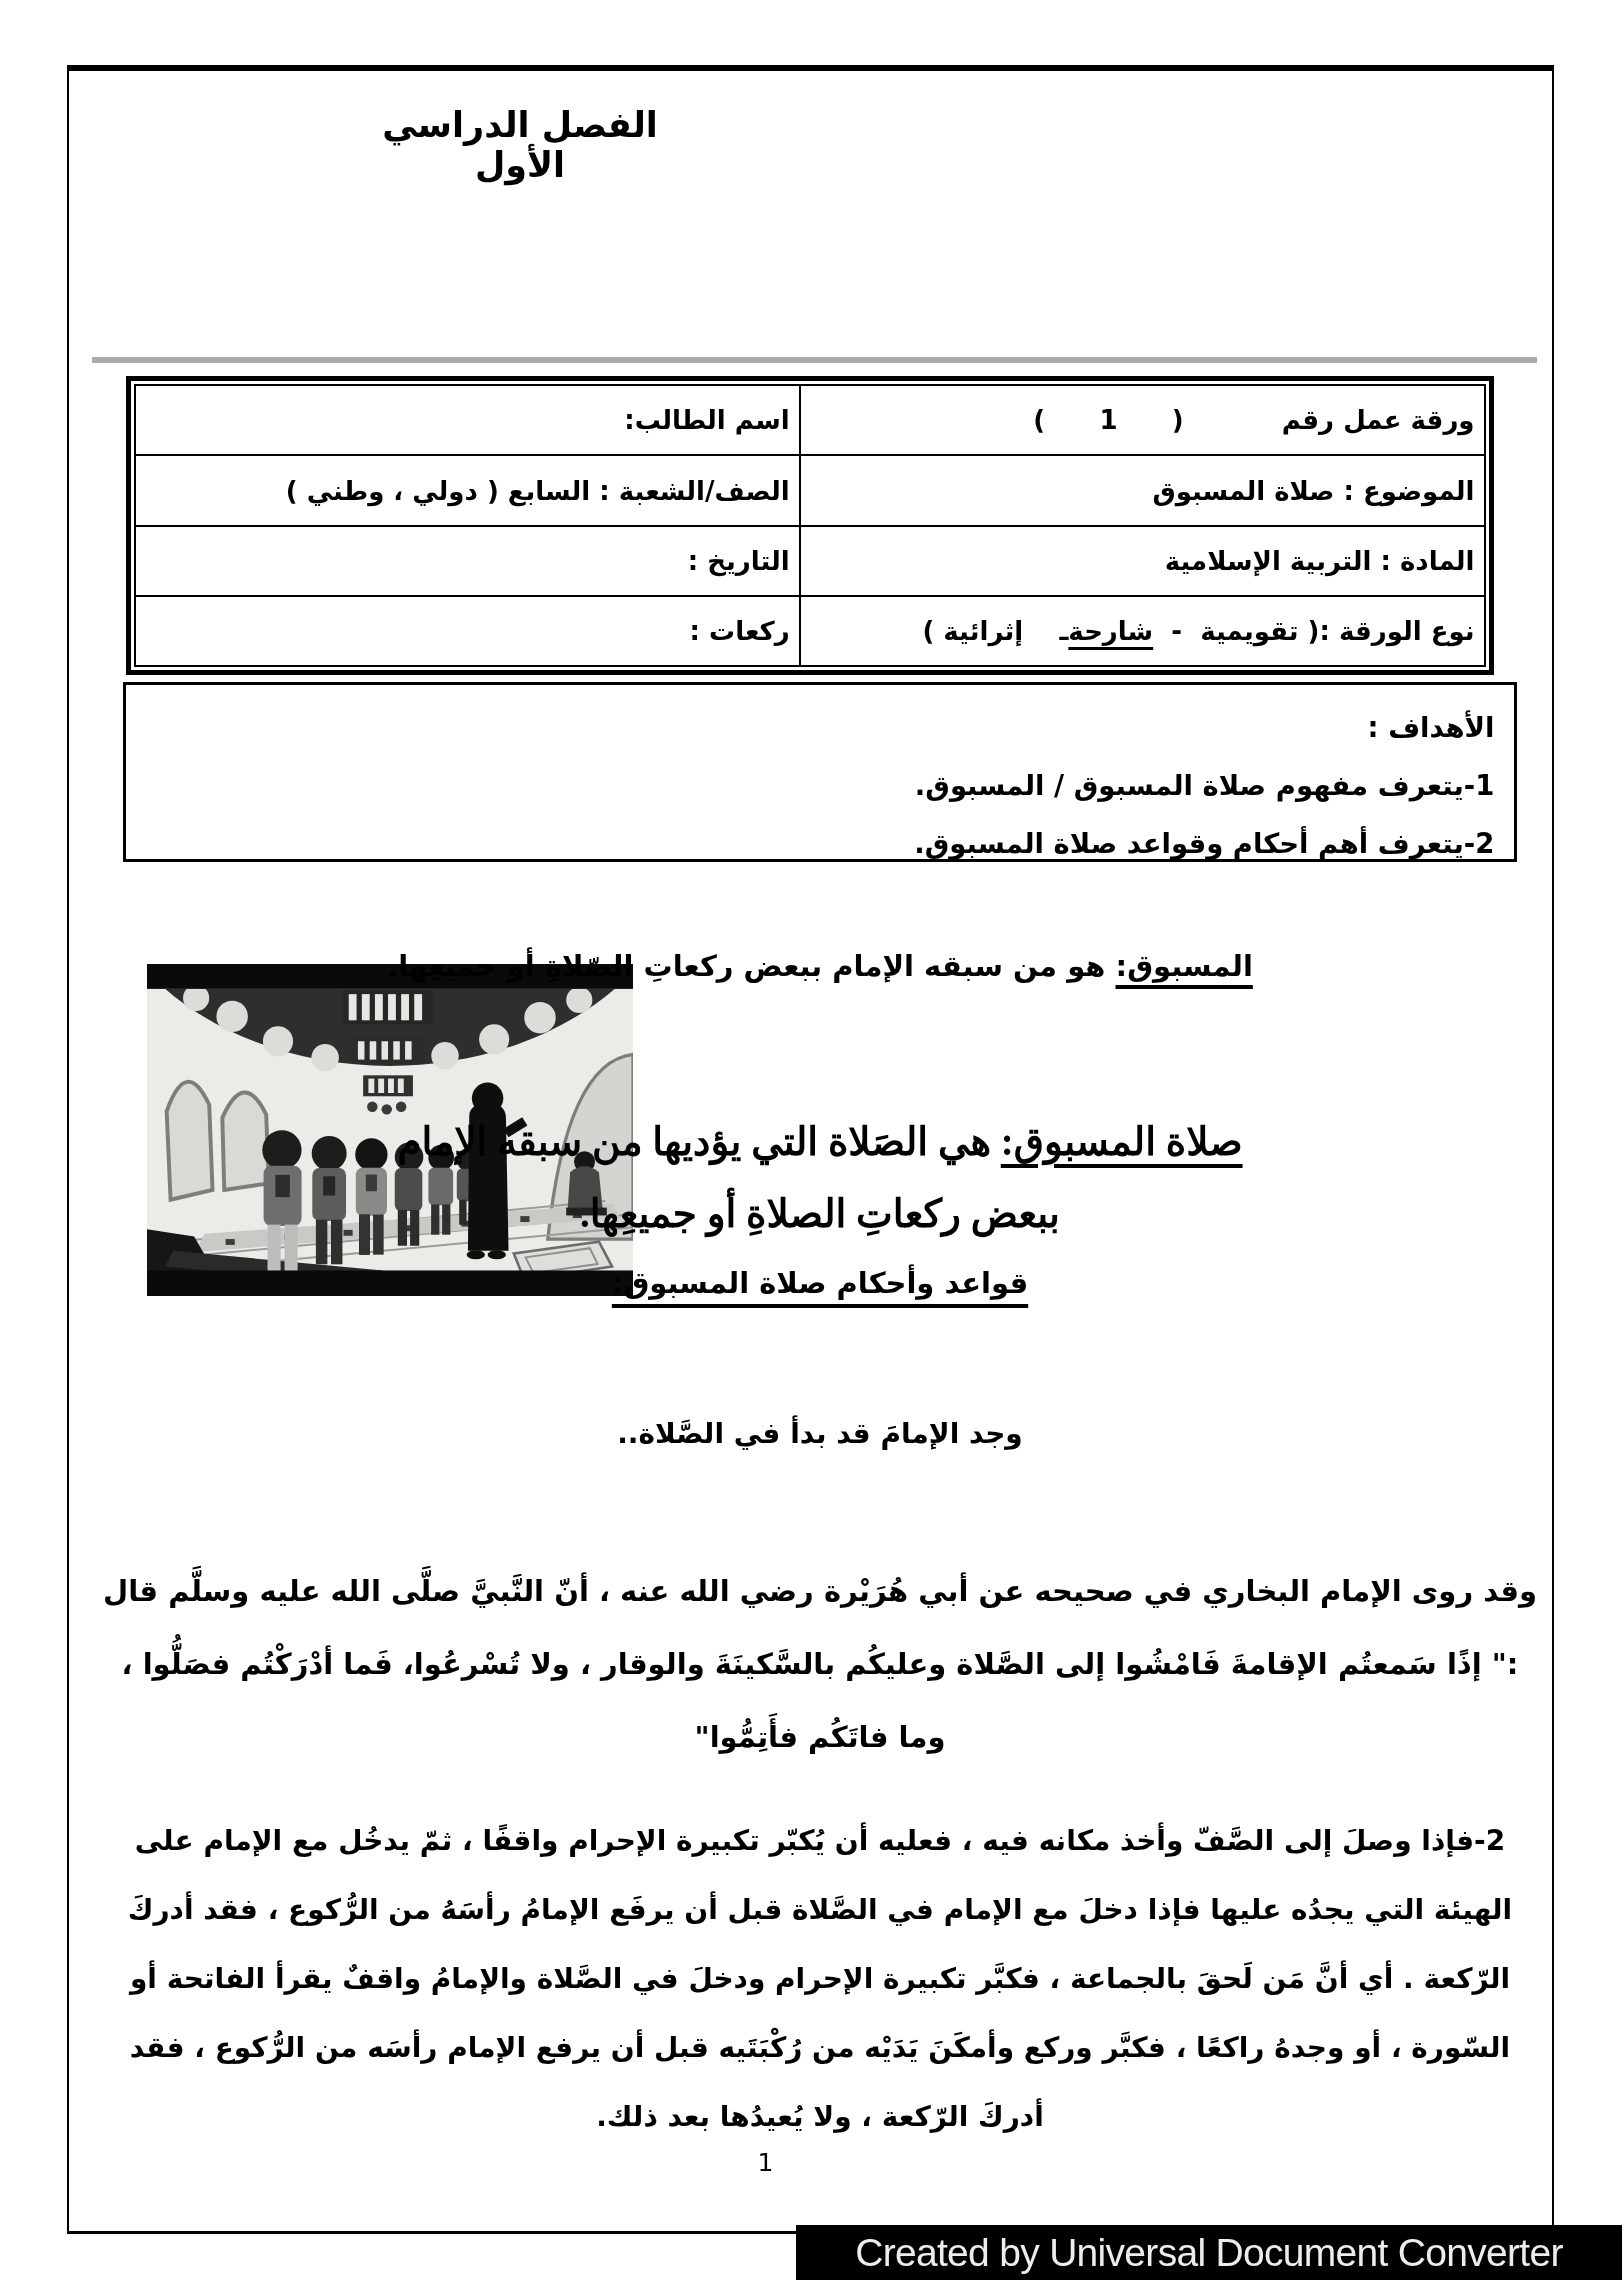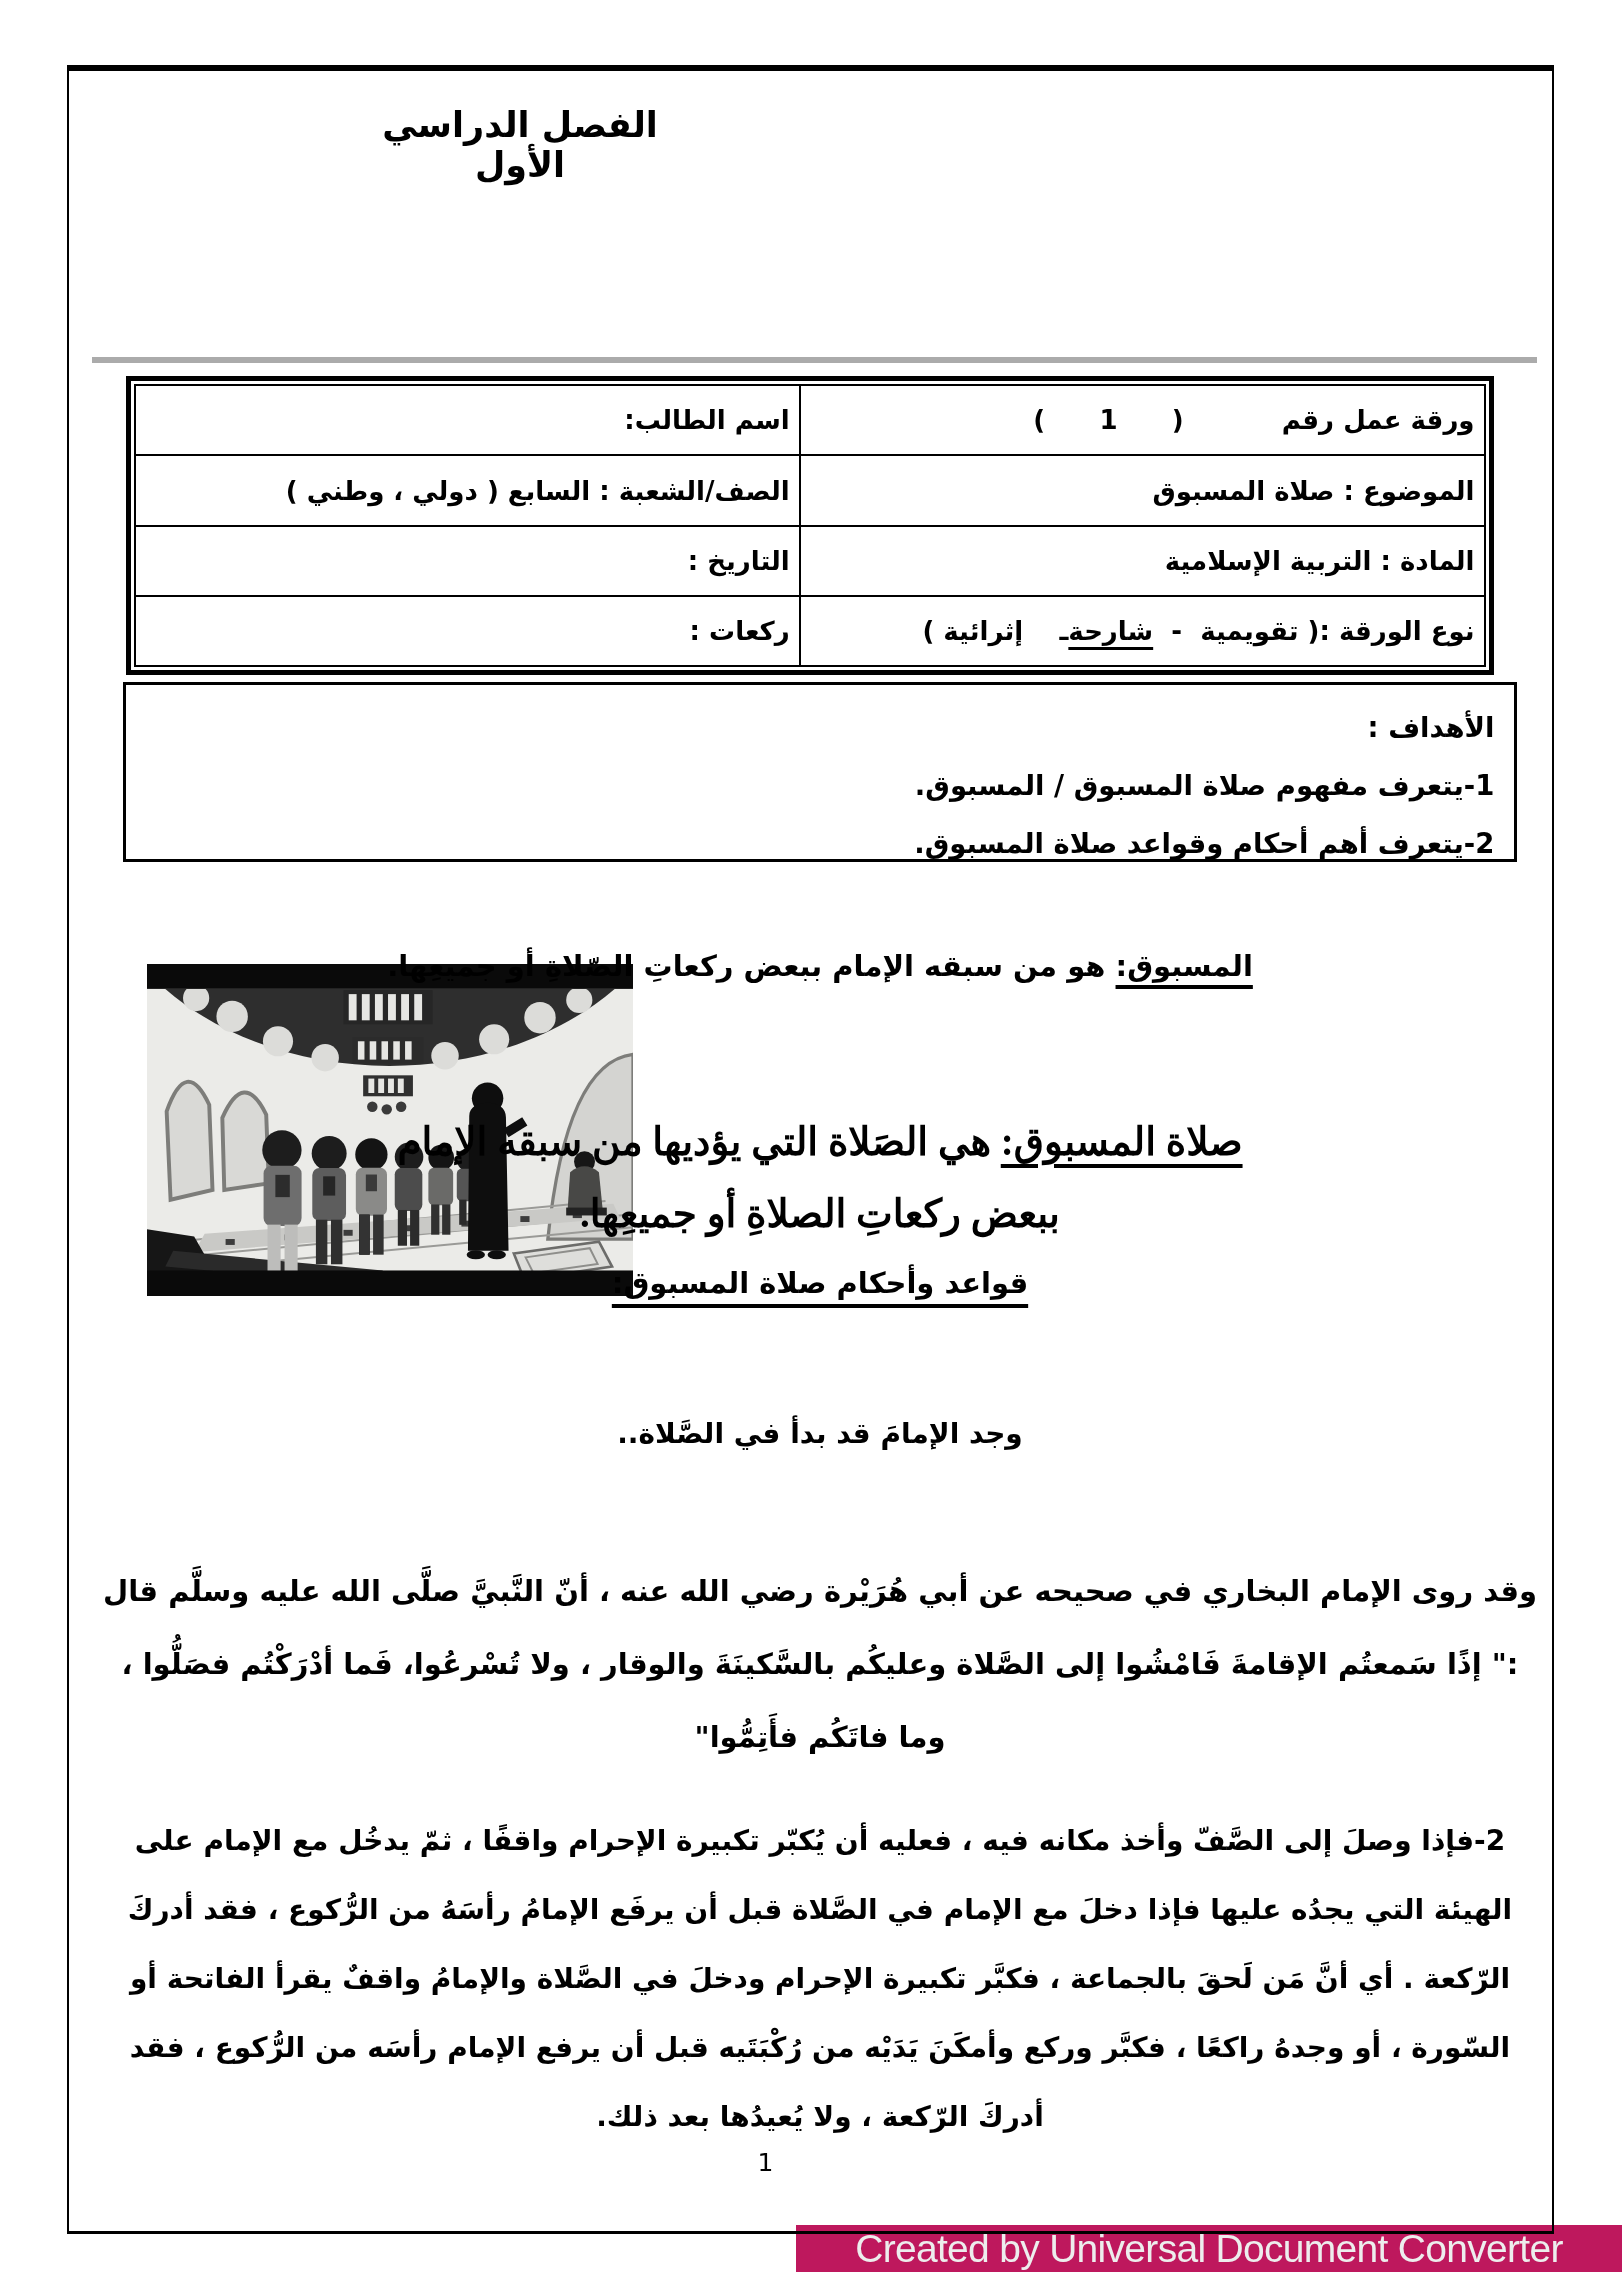--- a/index.html
+++ b/index.html
@@ -37,21 +37,21 @@
   #def2{top:1106px;font-size:39px;line-height:72px;font-family:Liberation Serif, serif;}
   #rules-heading{top:1266px;font-size:29px;}
   #point1{top:1399px;font-size:28px;line-height:69px;}
   #hadith{top:1555px;font-size:29px;line-height:73px;}
   #point2{top:1806px;font-size:28px;line-height:69px;}
   .u-term{text-decoration:underline;text-decoration-thickness:3.9px;text-underline-offset:9.2px;}
   .u-head{text-decoration:underline;text-decoration-thickness:3.9px;text-underline-offset:10.5px;}
   .u-cell{text-decoration:underline;text-decoration-thickness:2.6px;text-underline-offset:6.5px;}
   
   #page-number{left:0;top:2148px;width:1531px;text-align:center;font-size:25px;z-index:2;}
-  #watermark-bar{left:796px;top:2225px;width:826px;height:47px;background:#be185d;z-index:3;
+  #watermark-bar{left:796px;top:2225px;width:826px;height:55px;background:#000000;z-index:3;
     display:flex;align-items:center;justify-content:center;}
   #watermark-text{font-family:"Liberation Sans",sans-serif;font-size:39px;color:#ededed;
     white-space:nowrap;letter-spacing:-0.7px;}
 </style>
 </head>
 <body>
 
 <div id="stage">
 
   <div class="abs" id="page-border"></div>

